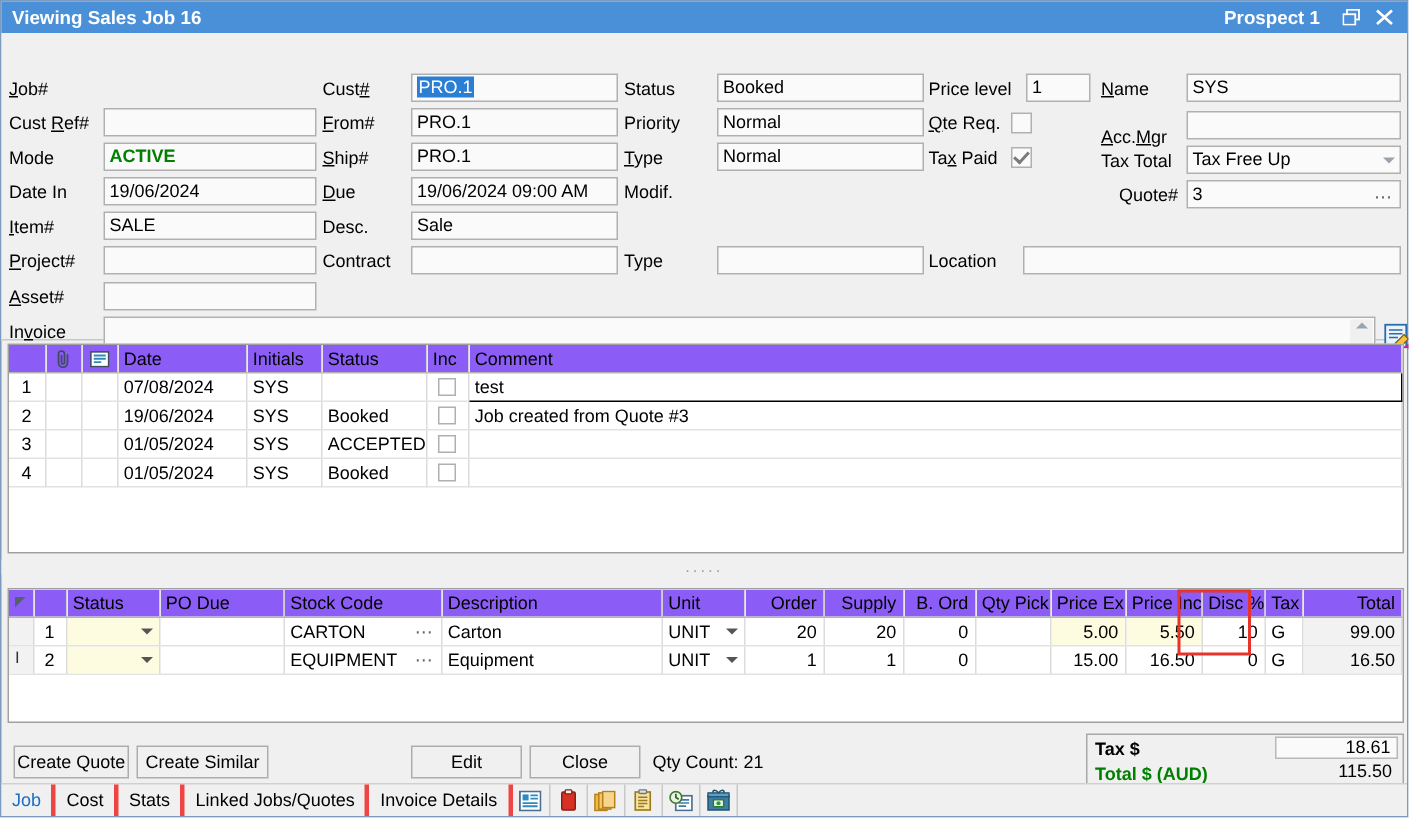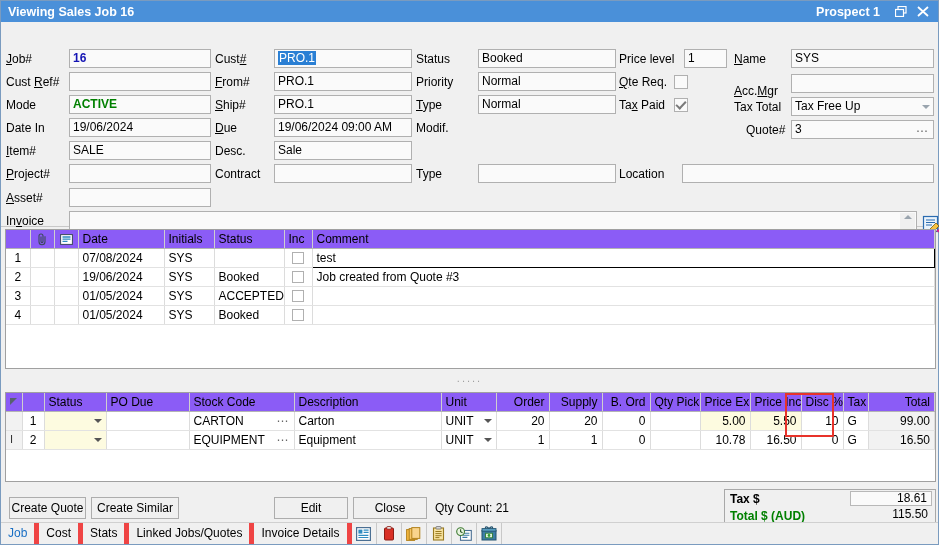--- a/index.html
+++ b/index.html
@@ -119,21 +119,21 @@
   .tlabel.green { color:#008000; }
   .tval {
     flex:1; background:#fafafa; border:1px solid #b8b8b8; height:15px; line-height:13px;
     text-align:right; padding-right:4px; font-size:12px; margin-right:3px;
   }
   .tval.plain { background:transparent; border:none; }
 
   .tabbar { position:absolute; left:0; right:0; bottom:0; height:22px; background:#f0f0f0; border-top:1px solid #d0d0d0; display:flex; align-items:center; }
   .tab {
     height:21px; line-height:21px; padding:0 7px; font-size:12px;
-    border-right:5px solid #ef4444; color:#000; white-space:nowrap;
+    border-right:3px solid #ef4444; color:#000; white-space:nowrap;
   }
   .tab.active { color:#1a6fc4; }
   .tabicon { width:25px; height:21px; display:flex; align-items:center; justify-content:center; border-right:1px solid #c8c8c8; }
   .tabicon svg { display:block; }
   .statusstrip { flex:1; height:21px; }
 </style>
 </head>
 <body>
 
 <div id="app">
@@ -158,21 +158,20 @@
   <div class="header">
 
     <span class="lbl" style="left:5px; top:30px;"><u>J</u>ob#</span>
     <span class="lbl" style="left:5px; top:53px;">Cust <u>R</u>ef#</span>
     <span class="lbl" style="left:5px; top:76px;">Mode</span>
     <span class="lbl" style="left:5px; top:99px;">Date In</span>
     <span class="lbl" style="left:5px; top:122px;"><u>I</u>tem#</span>
     <span class="lbl" style="left:5px; top:145px;"><u>P</u>roject#</span>
     <span class="lbl" style="left:5px; top:169px;"><u>A</u>sset#</span>
 
-    <div class="fld blue" style="left:68px; top:27px; width:142px;">16</div>
     <div class="fld" style="left:68px; top:50px; width:142px;"></div>
     <div class="fld green" style="left:68px; top:73px; width:142px;">ACTIVE</div>
     <div class="fld" style="left:68px; top:96px; width:142px;">19/06/2024</div>
     <div class="fld" style="left:68px; top:119px; width:142px;">SALE</div>
     <div class="fld" style="left:68px; top:142px; width:142px;"></div>
     <div class="fld" style="left:68px; top:166px; width:142px;"></div>
 
     <span class="lbl" style="left:214px; top:30px;">Cust<u>#</u></span>
     <span class="lbl" style="left:214px; top:53px;"><u>F</u>rom#</span>
     <span class="lbl" style="left:214px; top:76px;"><u>S</u>hip#</span>
@@ -393,21 +392,21 @@
           <td class="idx" style="text-align:center">2</td>
           <td class="dd"><span></span><span class="arw"></span></td>
           <td></td>
           <td><span>EQUIPMENT</span><span class="dots">⋯</span></td>
           <td>Equipment</td>
           <td class="unitcell"><span>UNIT</span><span class="arw" style="position:absolute;right:4px;top:50%;transform:translateY(-50%);width:0;height:0;border-left:4px solid transparent;border-right:4px solid transparent;border-top:4px solid #555;"></span></td>
           <td class="num">1</td>
           <td class="num">1</td>
           <td class="num">0</td>
           <td></td>
-          <td class="num">10.78</td>
+          <td class="num">15.00</td>
           <td class="num">16.50</td>
           <td class="num">0</td>
           <td>G</td>
           <td class="num greyc">16.50</td>
         </tr>
       </tbody>
     </table>
   </div>
 
   <div class="hl-box" style="left:784px; top:392px; width:49px; height:44px;"></div>

